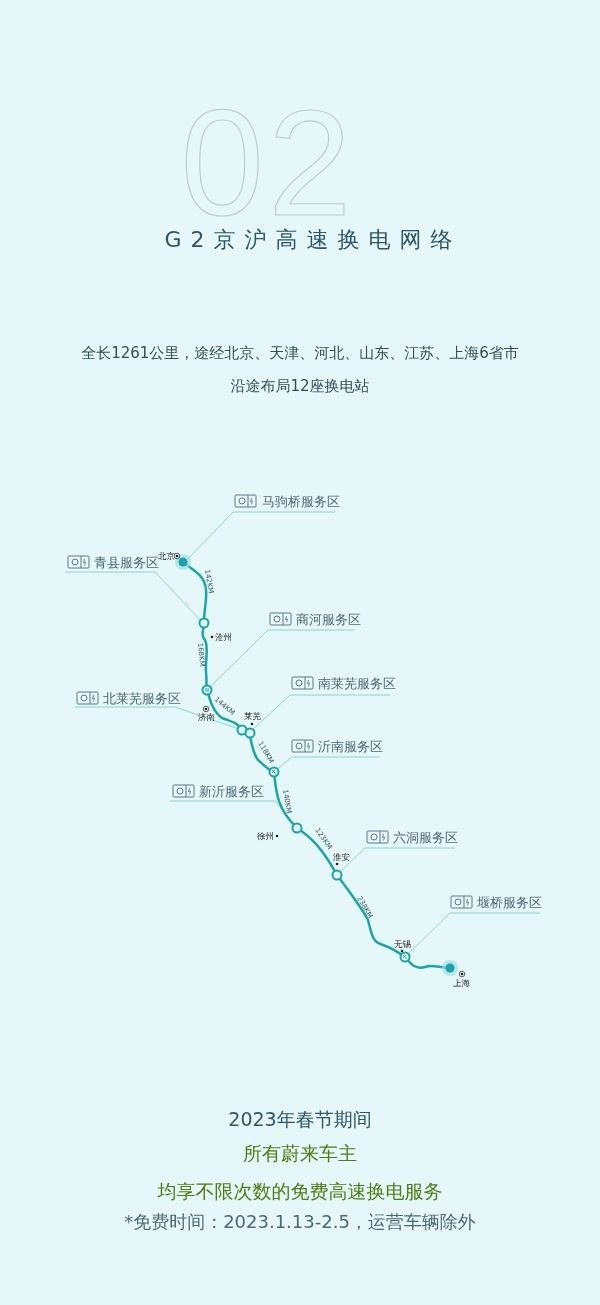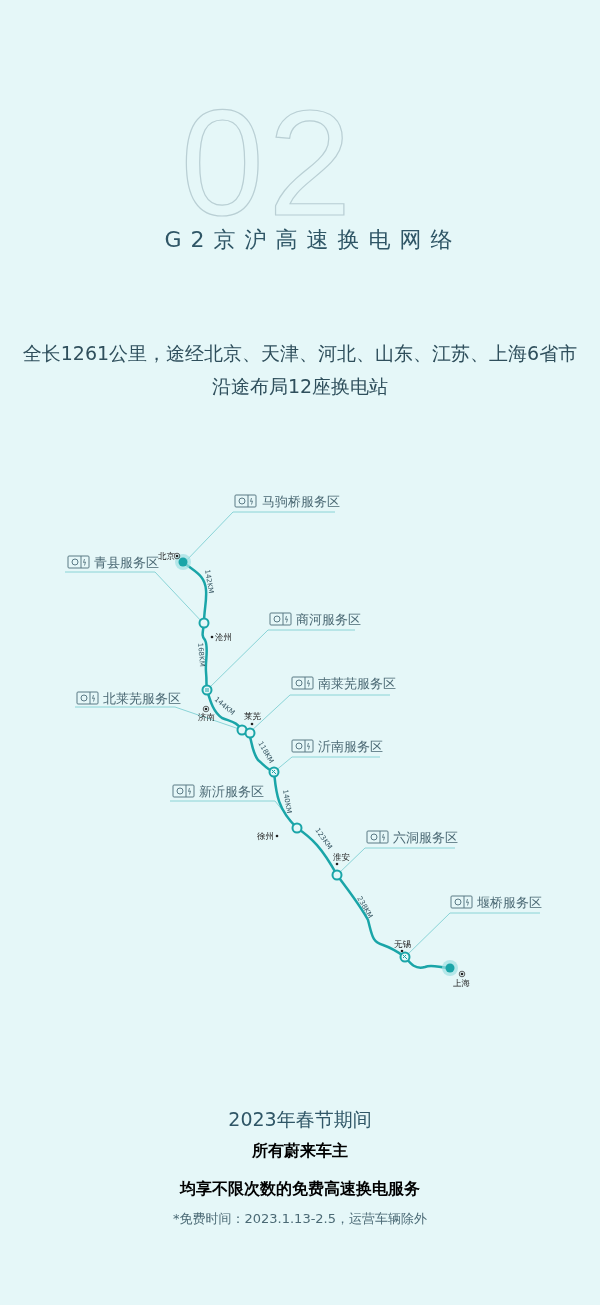--- a/index.html
+++ b/index.html
@@ -1,24 +1,24 @@
 <!DOCTYPE html>
 <html><head>
 <meta charset="utf-8">
 <style>
   html,body{margin:0;padding:0;}
   body{width:600px;height:1305px;background:#e5f7f8;font-family:"DejaVu Sans","Liberation Sans",sans-serif;color:#2a4a58;position:relative;overflow:hidden;}
   .big-num{position:absolute;left:0;width:536px;top:88px;text-align:center;font-family:"Liberation Sans",sans-serif;font-size:150px;font-weight:100;line-height:1;color:transparent;-webkit-text-stroke:1.2px #b9cfd4;letter-spacing:4px;}
   .subtitle{position:absolute;left:0;width:600px;top:225px;text-align:center;font-size:22px;letter-spacing:9px;color:#2f5666;margin-left:13px;}
-  .desc{position:absolute;left:0;width:600px;top:337px;text-align:center;font-size:19px;line-height:33px;color:#2f4f5c;}
+  .desc{position:absolute;left:0;width:600px;top:337px;text-align:center;font-size:15px;line-height:33px;color:#2f4f5c;}
   .map{position:absolute;left:0;top:470px;width:600px;height:540px;}
   .foot1{position:absolute;left:0;width:600px;top:1107px;text-align:center;font-size:19px;color:#2f5666;}
-  .foot2,.foot3{position:absolute;left:0;width:600px;text-align:center;font-size:16px;font-weight:bold;color:#000000;}
+  .foot2,.foot3{position:absolute;left:0;width:600px;text-align:center;font-size:19px;font-weight:normal;color:#4d7c0f;}
   .foot2{top:1141px;} .foot3{top:1179px;}
-  .foot4{position:absolute;left:0;width:600px;top:1210px;text-align:center;font-size:13px;color:#4b6a75;}
+  .foot4{position:absolute;left:0;width:600px;top:1210px;text-align:center;font-size:18px;color:#4b6a75;}
   svg text{font-family:"DejaVu Sans","Liberation Sans",sans-serif;}
 </style>
 </head>
 <body>
 
 <div class="big-num">02</div>
 <div class="subtitle">G2京沪高速换电网络</div>
 
 <div class="desc">
   <div>全长1261公里，途经北京、天津、河北、山东、江苏、上海6省市</div>

